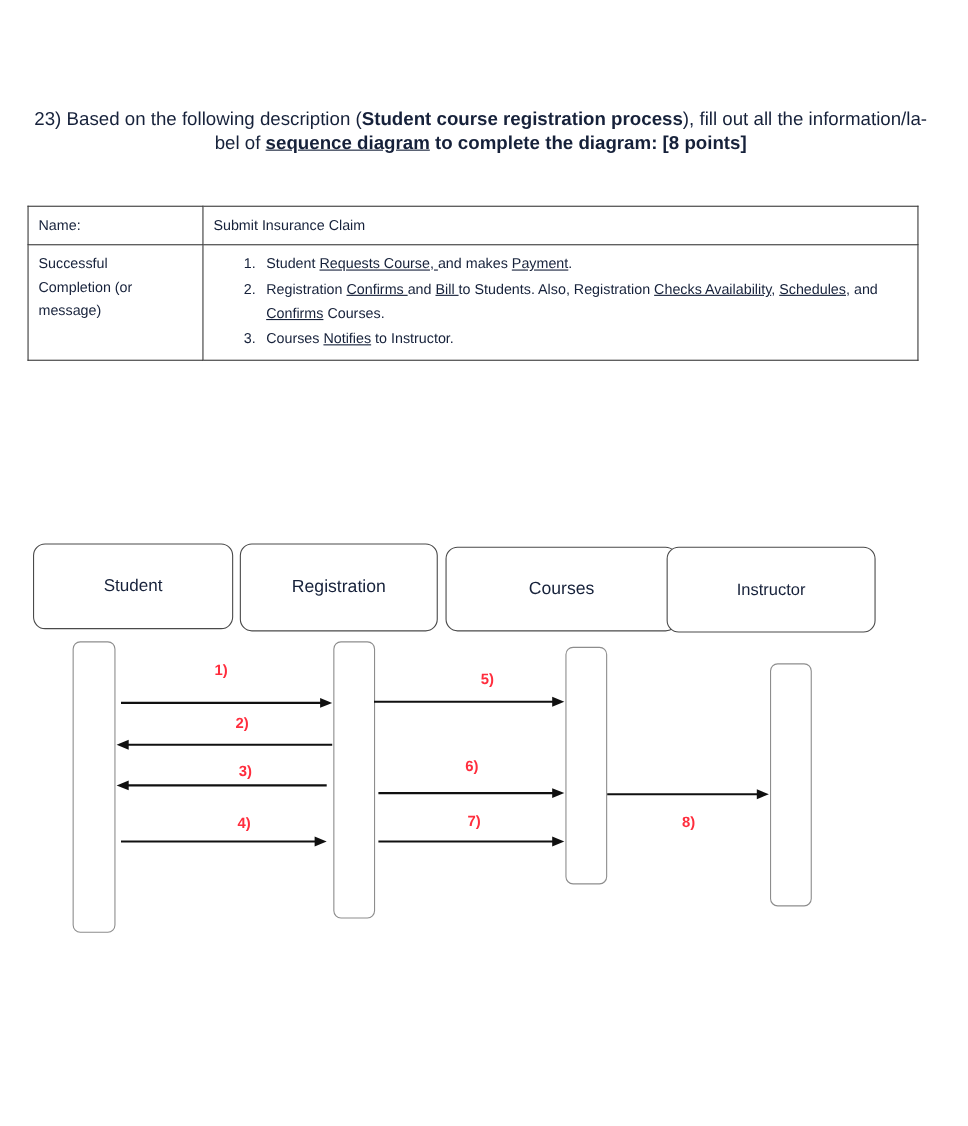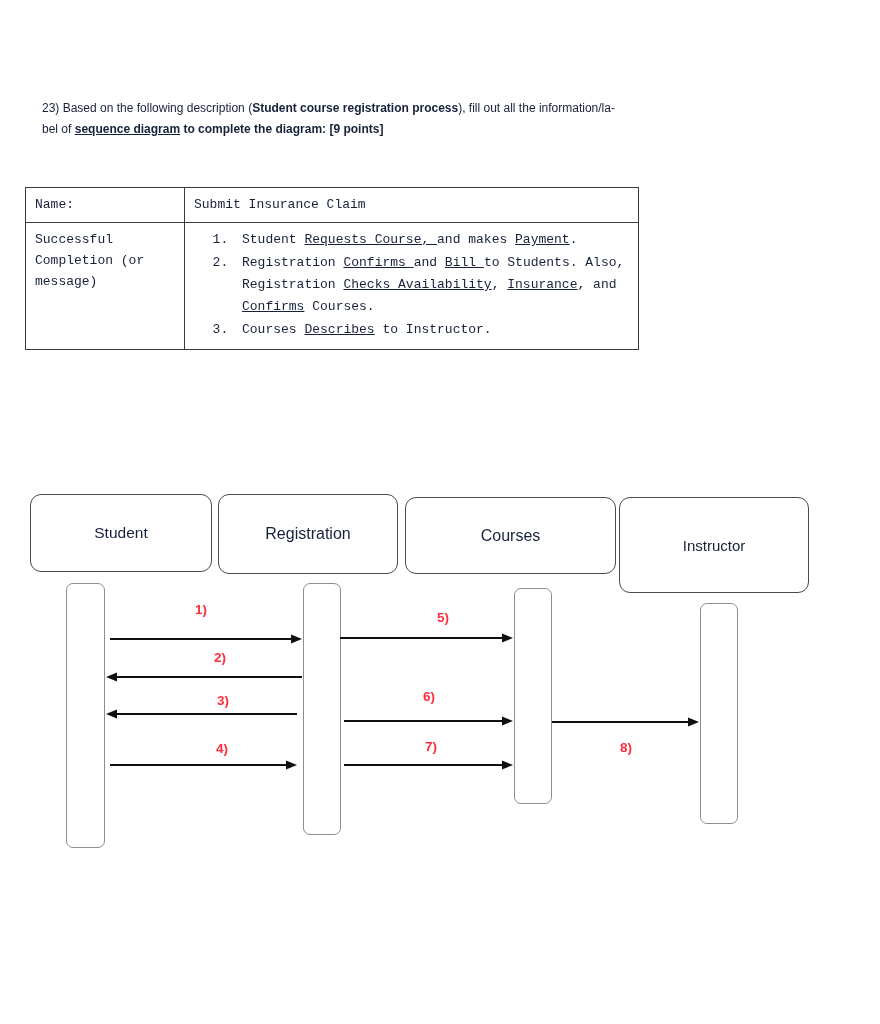--- a/index.html
+++ b/index.html
@@ -12,41 +12,41 @@
     height: 1024px;
     position: relative;
     font-family: "Liberation Sans", sans-serif;
     color: #1a1a2e;
     overflow: hidden;
   }
 
   
   #question-block {
     position: absolute;
-    left: 42px;
+    left: 26px;
     top: 98px;
     width: 822px;
-    font-size: 12px;
+    font-size: 17px;
     line-height: 21px;
     color: #16213a;
+    text-align: center;
   }
   #question-block .b { font-weight: bold; }
   #question-block .u { text-decoration: underline; font-weight: bold; }
 
   
   #spec-table {
     position: absolute;
     left: 25px;
     top: 187px;
-    width: 614px;
+    width: 810px;
     border-collapse: collapse;
     table-layout: fixed;
     font-size: 13px;
     color: #16213a;
-    font-family: Liberation Mono, monospace;
   }
   #spec-table td {
     border: 1.4px solid #3a3a3a;
     padding: 6px 9px 7px 9px;
     vertical-align: top;
     line-height: 21px;
   }
   #spec-table td.lbl { width: 140px; }
   #spec-table td.val-bold { font-weight: bold; }
   #spec-table ol {
@@ -104,57 +104,57 @@
     pointer-events: auto;
   }
   .msg-arrow svg { display: block; overflow: visible; }
 </style>
 </head>
 <body>
 
 <div id="question-block">
   <span><span>23) Based on the following description (</span><span class="b">Student course registration process</span><span>), fill out all the information/la-</span></span>
   <br>
-  <span><span>bel of </span><span class="u">sequence diagram</span><span class="b"> to complete the diagram: [9 points]</span></span>
+  <span><span>bel of </span><span class="u">sequence diagram</span><span class="b"> to complete the diagram: [8 points]</span></span>
 </div>
 
 <table id="spec-table">
   <tbody>
     <tr>
       <td class="lbl">Name:</td>
       <td>Submit Insurance Claim</td>
     </tr>
     <tr>
       <td class="lbl">
         <div>Successful</div>
         <div>Completion (or</div>
         <div>message)</div>
       </td>
       <td>
         <ol id="completion-list">
             <li><span>Student  </span><span class="u">Requests Course, </span><span> and makes  </span><span class="u">Payment</span><span>.</span></li>
-            <li><span>Registration </span><span class="u">Confirms </span><span>and  </span><span class="u">Bill </span><span>to Students. Also,  Registration   </span><span class="u">Checks Availability</span><span>,  </span><span class="u">Insurance</span><span>, and  </span><span class="u">Confirms</span><span> Courses.</span></li>
-            <li><span>Courses  </span><span class="u">Describes</span><span> to Instructor.</span></li>
+            <li><span>Registration </span><span class="u">Confirms </span><span>and  </span><span class="u">Bill </span><span>to Students. Also,  Registration   </span><span class="u">Checks Availability</span><span>,  </span><span class="u">Schedules</span><span>, and  </span><span class="u">Confirms</span><span> Courses.</span></li>
+            <li><span>Courses  </span><span class="u">Notifies</span><span> to Instructor.</span></li>
           </ol>
       </td>
     </tr>
   </tbody>
 </table>
 
 <div id="sequence-diagram">
     <div class="lifeline-head" style="left: 30px; top: 494px; width: 182px; height: 78px; font-size: 15.5px; border-color: rgb(74, 74, 74); color: rgb(22, 33, 58);">
       <span>Student</span>
     </div>
     <div class="lifeline-head" style="left: 218px; top: 494px; width: 180px; height: 80px; font-size: 16px; border-color: rgb(74, 74, 74); color: rgb(22, 33, 58);">
       <span>Registration</span>
     </div>
     <div class="lifeline-head" style="left: 405px; top: 497px; width: 211px; height: 77px; font-size: 16px; border-color: rgb(74, 74, 74); color: rgb(22, 33, 58);">
       <span>Courses</span>
     </div>
-    <div class="lifeline-head" style="left: 619px; top: 497px; width: 190px; height: 96px; font-size: 15px; border-color: rgb(74, 74, 74); color: rgb(22, 33, 58);">
+    <div class="lifeline-head" style="left: 606px; top: 497px; width: 190px; height: 78px; font-size: 15px; border-color: rgb(74, 74, 74); color: rgb(22, 33, 58);">
       <span>Instructor</span>
     </div>
     <div class="activation-bar" style="left: 66px; top: 583px; width: 39px; height: 265px; border-color: rgb(141, 141, 141);"></div>
     <div class="activation-bar" style="left: 303px; top: 583px; width: 38px; height: 252px; border-color: rgb(141, 141, 141);"></div>
     <div class="activation-bar" style="left: 514px; top: 588px; width: 38px; height: 216px; border-color: rgb(141, 141, 141);"></div>
     <div class="activation-bar" style="left: 700px; top: 603px; width: 38px; height: 221px; border-color: rgb(141, 141, 141);"></div>
     <div class="msg-arrow" style="left: 100px; top: 631px; width: 212px; height: 16px;">
       <svg width="212" height="16">
         <line x1="10" x2="193" y1="8" y2="8" stroke="#101010" stroke-width="1.9"></line>
         <polygon points="202,8 191,3.5 191,12.5" fill="#101010"></polygon>

